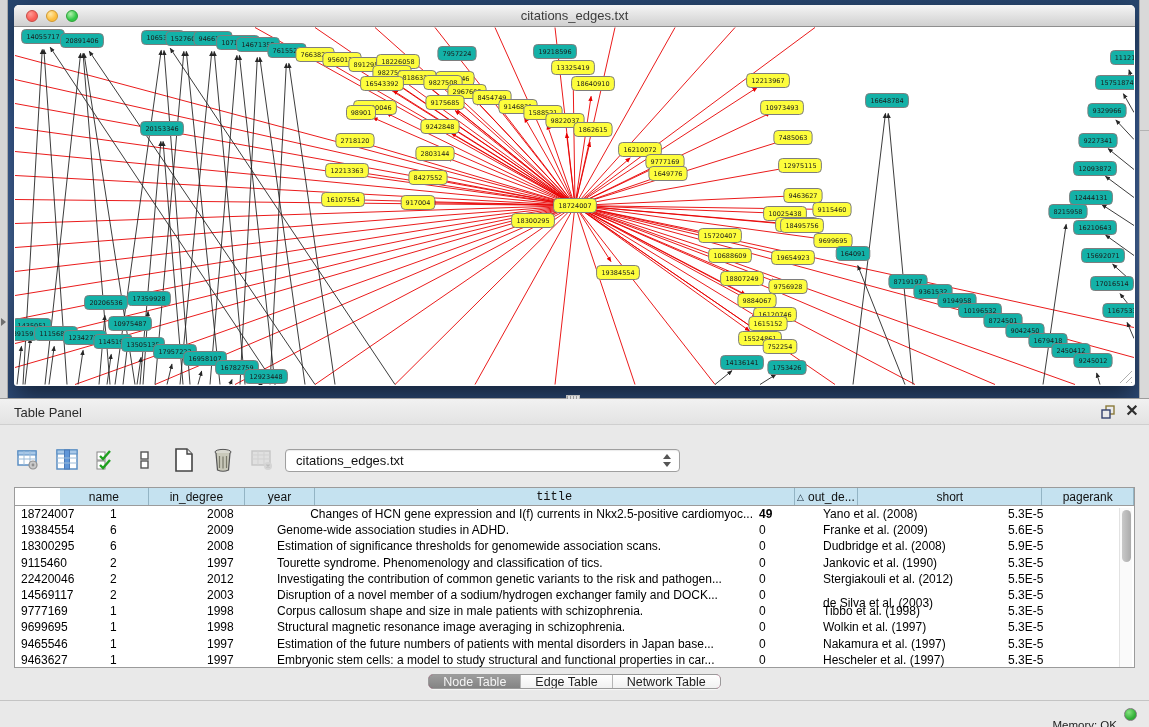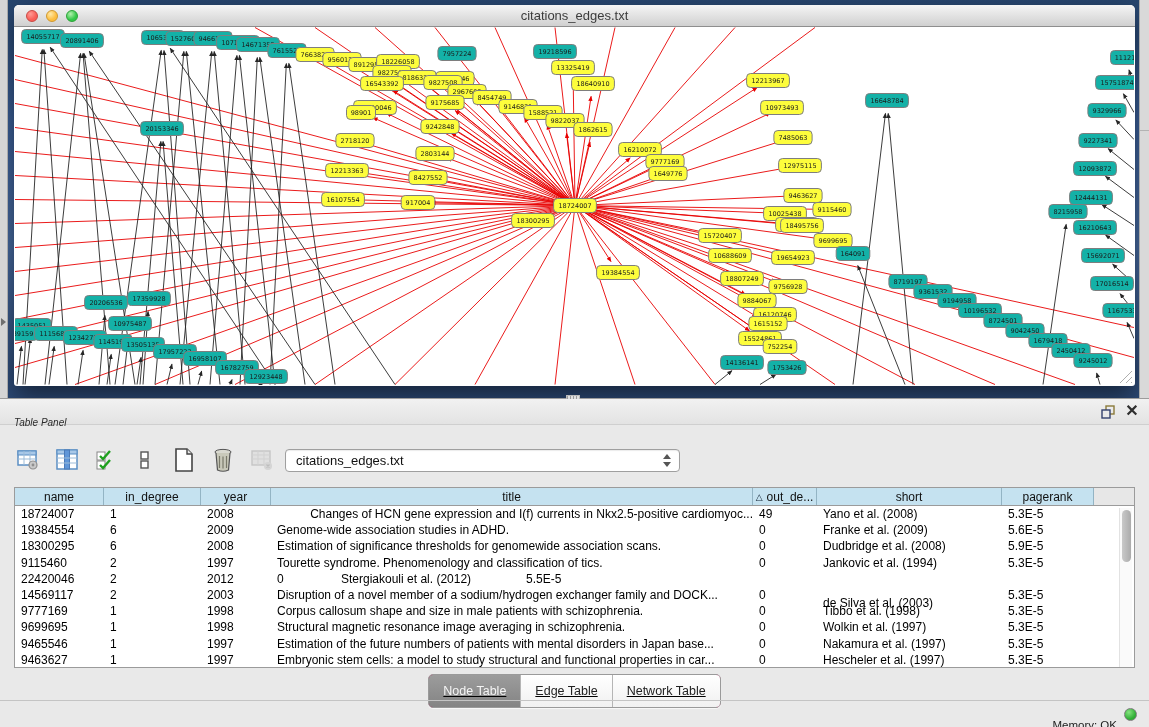--- a/index.html
+++ b/index.html
@@ -34,21 +34,21 @@
     background:repeating-linear-gradient(135deg, transparent 0 3px, #9a9a9a 3px 4px);
     clip-path:polygon(100% 0, 100% 100%, 0 100%); }
   svg text { font-family:"DejaVu Sans", sans-serif; }
 
   
   #table-panel { left:0; top:398px; width:1149px; height:329px; background:#e9e9e9; border-top:1px solid #9c9c9c; }
   #tp-grip { left:566px; top:-4px; width:14px; height:7px;
     background:repeating-linear-gradient(90deg,#9a9a9a 0 1px, #e0e0e0 1px 3px); border:1px solid #bbb; }
   #tp-header { left:0; top:0; width:1149px; height:26px; background:linear-gradient(#f1f1f1,#e3e3e3);
     border-bottom:1px solid #cfcfcf; }
-  #tp-title { position:absolute; left:14px; top:18px; font-size:10px; color:#2b2b2b;font-style:italic; }
+  #tp-title { position:absolute; left:14px; top:6px; font-size:13px; color:#2b2b2b; }
   #tp-float { position:absolute; left:1100px; top:5px; width:16px; height:16px; cursor:pointer; }
   #tp-close { position:absolute; left:1124px; top:3px; width:16px; height:18px; font-size:16px; font-weight:bold;
     color:#2f2f2f; text-align:center; line-height:18px; cursor:pointer; }
 
   #toolbar { left:14px; top:44px; height:34px; display:flex; align-items:center; gap:11px; }
   .tool-btn { width:28px; height:28px; display:flex; align-items:center; justify-content:center; cursor:pointer; }
   .tool-btn.disabled { opacity:.45; }
   #fx-label { font-size:15px; font-style:italic; color:#1a1a1a; font-family:"Liberation Serif", serif; }
   #fx-label small { font-size:11px; }
 
@@ -66,22 +66,22 @@
     display:flex; align-items:center; justify-content:center; overflow:hidden; white-space:nowrap; cursor:pointer; }
   #thead .th .sort { font-size:9px; margin-right:4px; color:#123; }
   #thead .filler { flex:1; background:#e7e7e7; border-right:none; cursor:default; }
   #tbody .tr { display:flex; height:16.2px; font-size:12px; color:#000; align-items:center; }
   #tbody .td { overflow:hidden; white-space:nowrap; padding-left:6px; }
   #vscroll { position:absolute; right:2px; top:20px; width:13px; height:159px; background:#fafafa; border-left:1px solid #e2e2e2; }
   #vthumb { position:absolute; left:2px; top:2px; width:9px; height:52px; border-radius:5px;
     background:linear-gradient(90deg,#c9c9c9,#ababab); cursor:pointer; }
 
   #tabs { left:0; top:275px; width:1149px; height:24px; display:flex; justify-content:center; }
-  #seg { display:flex; border:1px solid #9a9a9a; border-radius:5px; overflow:hidden; height:34px;
-    background:#be185d; box-shadow:0 1px 1px rgba(255,255,255,.7);text-decoration:underline; }
+  #seg { display:flex; border:1px solid #9a9a9a; border-radius:5px; overflow:hidden; height:15px;
+    background:#be185d; box-shadow:0 1px 1px rgba(255,255,255,.7); }
   #seg .tab { font-size:12.5px; padding:0 14px; display:flex; align-items:center; color:#222;
     background:linear-gradient(#fff,#f1f1f1); border-right:1px solid #b5b5b5; cursor:pointer; }
   #seg .tab:last-child { border-right:none; }
   #seg .tab.active { background:linear-gradient(#9c9c9c,#848484); color:#f5f5f5; }
 
   #statusbar { left:0; top:301px; width:1149px; height:28px; border-top:1px solid #c4c4c4;
     display:flex; align-items:center; justify-content:flex-end; padding-right:12px; gap:7px; }
   #mem-label { font-size:11.5px; color:#222;margin-top:20px; }
   #mem-led { width:13px; height:13px; border-radius:50%; border:1px solid #7c7c7c;
     background:radial-gradient(circle at 35% 30%,#86e47f,#2fae35 65%); }
@@ -753,51 +753,51 @@
   <div id="net-select">
     <span>citations_edges.txt</span>
     <span class="arrows">
         <i class="up"></i>
         <i class="dn"></i>
       </span>
   </div>
 
   <div id="tbl" class="abs">
     <div id="thead">
-        <div class="th" style="width: 89px;">
+        <div class="th" style="width: 89px; margin-left: 45px;">
           <span>name</span>
         </div>
         <div class="th" style="width: 97px;">
           <span>in_degree</span>
         </div>
         <div class="th" style="width: 70px;">
           <span>year</span>
         </div>
-        <div class="th" style="width: 482px;">
+        <div class="th" style="width: 482px; font-family: Liberation Mono, monospace;">
           <span>title</span>
         </div>
         <div class="th" style="width: 64px;">
           <span class="sort">△</span>
           <span>out_de...</span>
         </div>
         <div class="th" style="width: 185px;">
           <span>short</span>
         </div>
         <div class="th" style="width: 92px;">
           <span>pagerank</span>
         </div>
         <div class="th filler"></div>
       </div>
     <div id="tbody">
         <div class="tr">
           <div class="td" style="width: 89px;">18724007</div>
           <div class="td" style="width: 97px;">1</div>
           <div class="td" style="width: 70px;">2008</div>
           <div class="td" style="width: 482px; text-align: right;">Changes of HCN gene expression and I(f) currents in Nkx2.5-positive cardiomyoc...</div>
-          <div class="td" style="width: 64px;">49</div>
+          <div class="td" style="width: 64px; font-weight: bold;">49</div>
           <div class="td" style="width: 185px;">Yano et al. (2008)</div>
           <div class="td" style="width: 92px;">5.3E-5</div>
         </div>
         <div class="tr">
           <div class="td" style="width: 89px;">19384554</div>
           <div class="td" style="width: 97px;">6</div>
           <div class="td" style="width: 70px;">2009</div>
           <div class="td" style="width: 482px;">Genome-wide association studies in ADHD.</div>
           <div class="td" style="width: 64px;">0</div>
           <div class="td" style="width: 185px;">Franke et al. (2009)</div>
@@ -811,27 +811,28 @@
           <div class="td" style="width: 64px;">0</div>
           <div class="td" style="width: 185px;">Dudbridge et al. (2008)</div>
           <div class="td" style="width: 92px;">5.9E-5</div>
         </div>
         <div class="tr">
           <div class="td" style="width: 89px;">9115460</div>
           <div class="td" style="width: 97px;">2</div>
           <div class="td" style="width: 70px;">1997</div>
           <div class="td" style="width: 482px;">Tourette syndrome. Phenomenology and classification of tics.</div>
           <div class="td" style="width: 64px;">0</div>
-          <div class="td" style="width: 185px;">Jankovic et al. (1994)</div>
+          <div class="td" style="width: 185px;">Jankovic et al. (1990)</div>
           <div class="td" style="width: 92px;">5.3E-5</div>
         </div>
         <div class="tr">
           <div class="td" style="width: 89px;">22420046</div>
           <div class="td" style="width: 97px;">2</div>
           <div class="td" style="width: 70px;">2012</div>
+          <div class="td" style="width: 482px;">Investigating the contribution of common genetic variants to the risk and pathogen...</div>
           <div class="td" style="width: 64px;">0</div>
           <div class="td" style="width: 185px;">Stergiakouli et al. (2012)</div>
           <div class="td" style="width: 92px;">5.5E-5</div>
         </div>
         <div class="tr">
           <div class="td" style="width: 89px;">14569117</div>
           <div class="td" style="width: 97px;">2</div>
           <div class="td" style="width: 70px;">2003</div>
           <div class="td" style="width: 482px;">Disruption of a novel member of a sodium/hydrogen exchanger family and DOCK...</div>
           <div class="td" style="width: 64px;">0</div>

